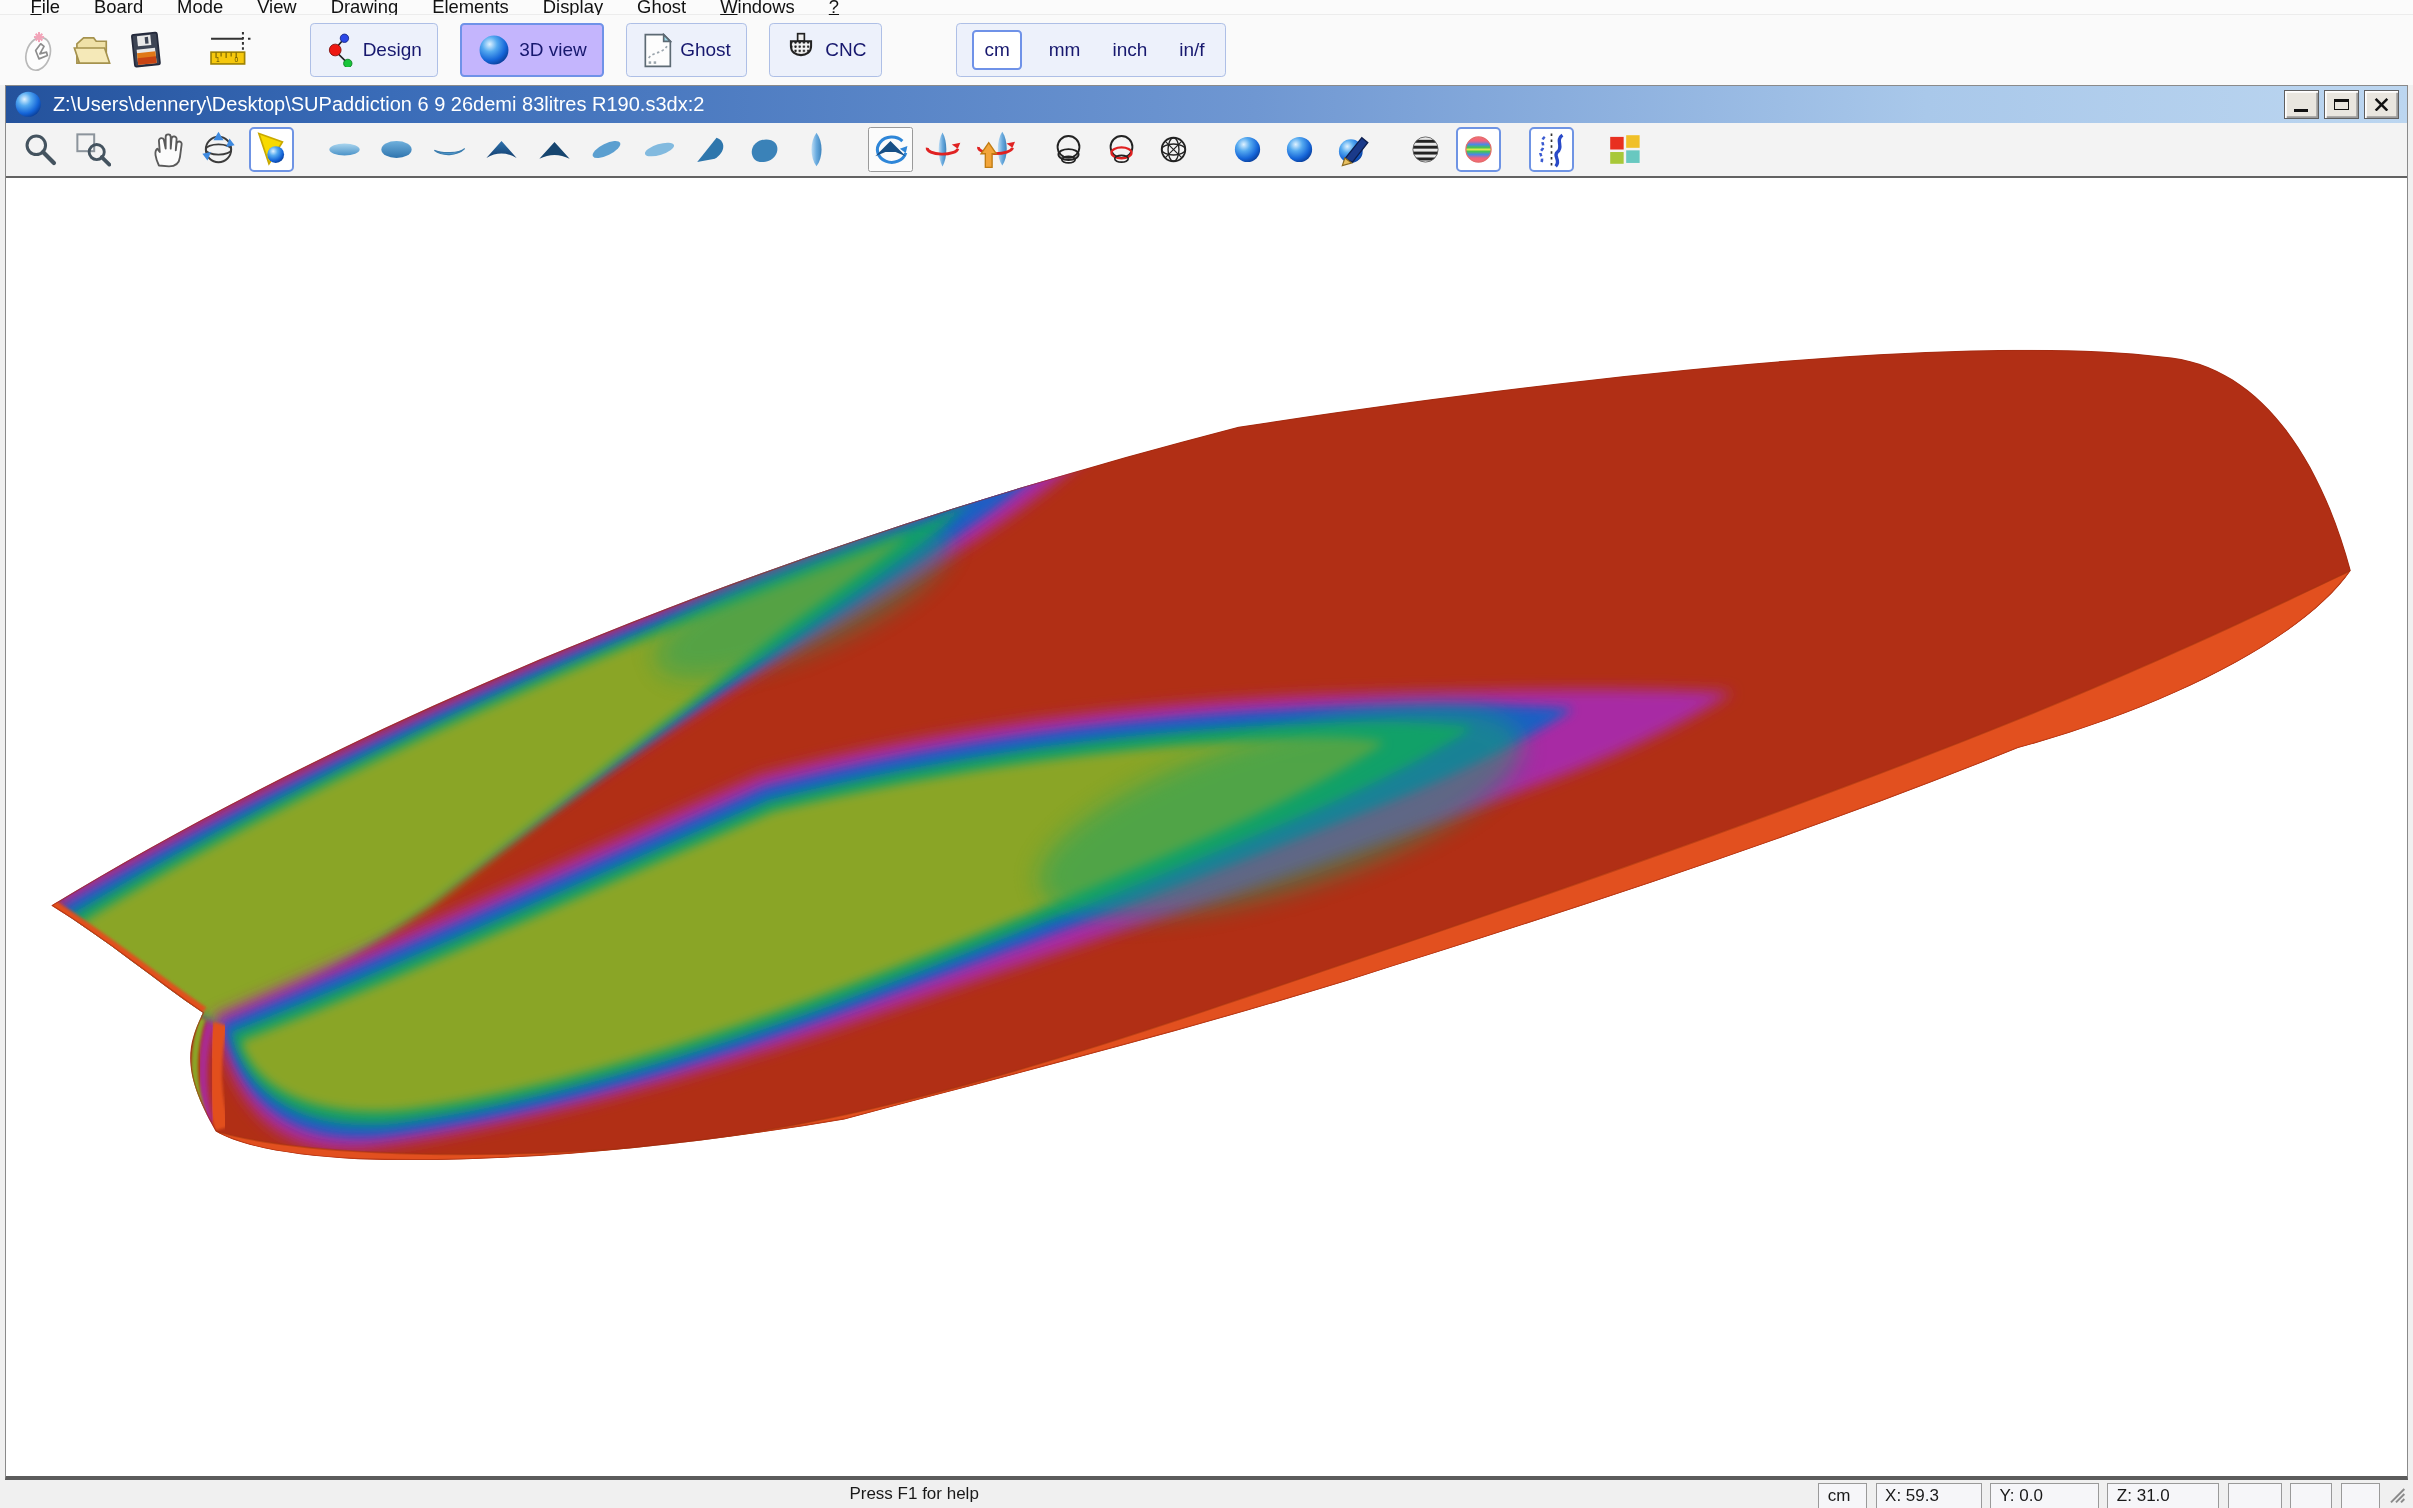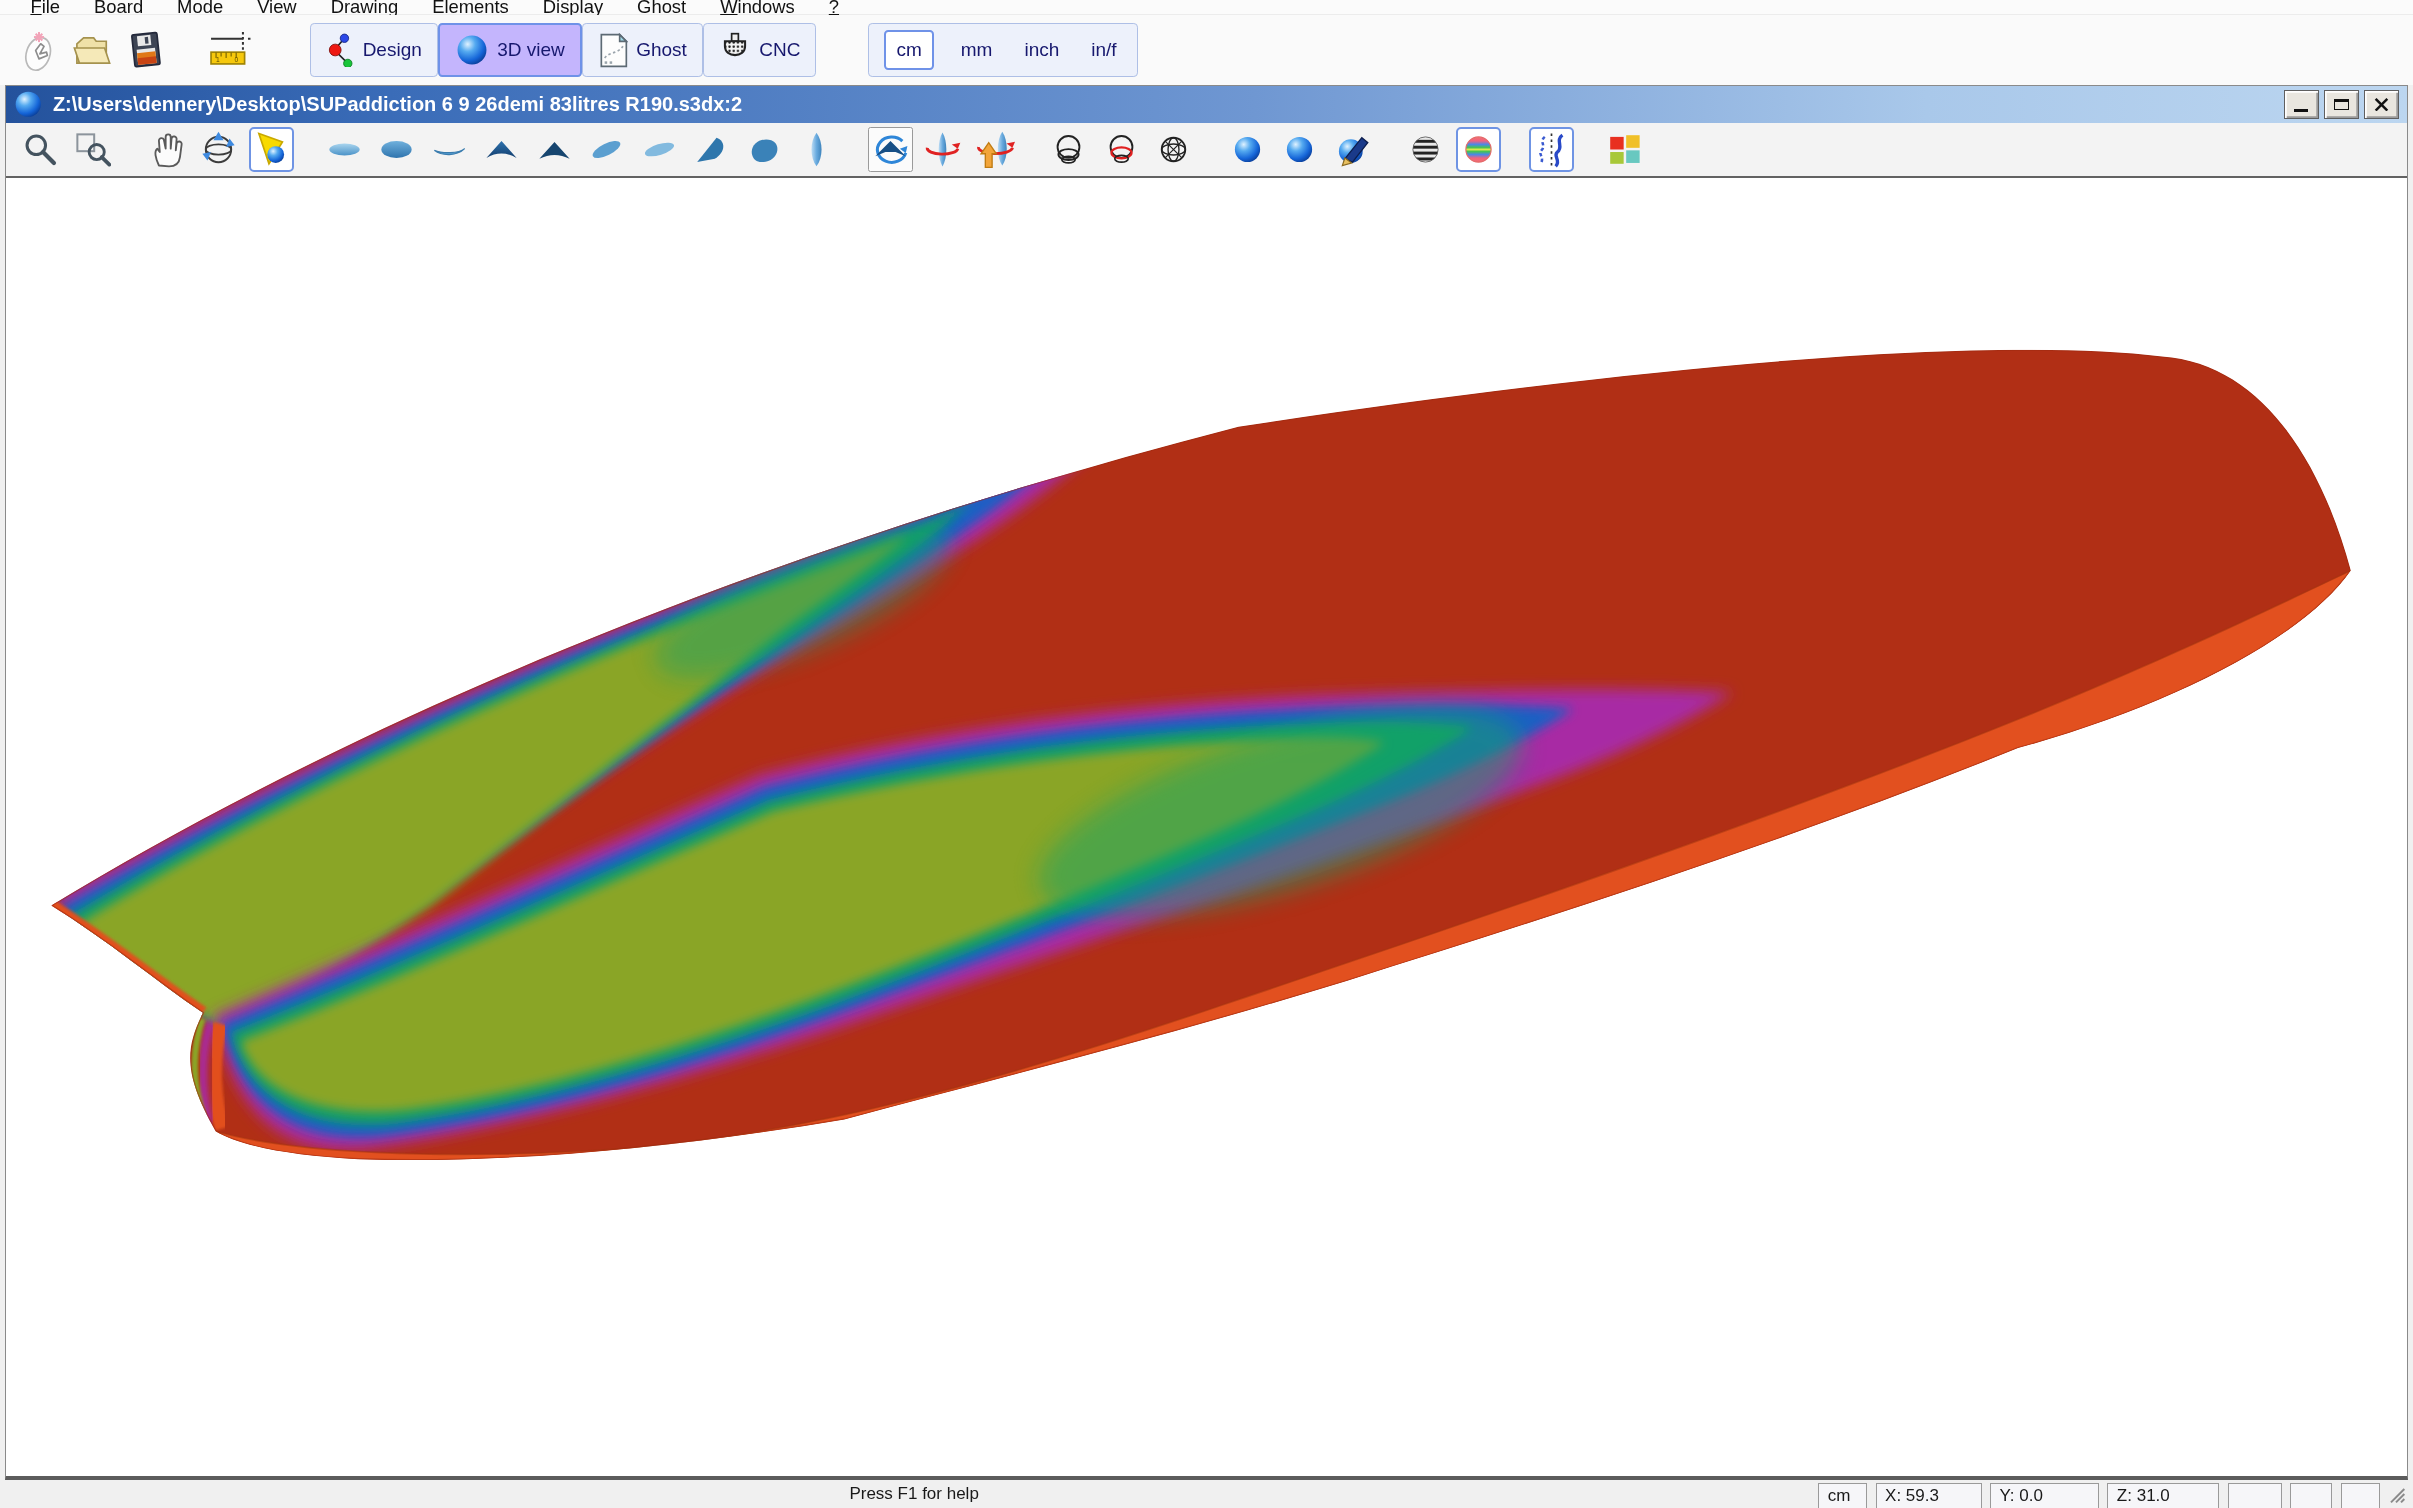--- a/index.html
+++ b/index.html
@@ -7,30 +7,30 @@
   body { font-family:"Liberation Sans", sans-serif; background:#f0f0f0; display:flex; flex-direction:column; }
 
   
   .menubar { height:15px; background:#fbfbfb; display:flex; align-items:center; padding-left:13.4px; font-size:18.4px; color:#111; border-bottom:0.8px solid #ececec; flex:0 0 auto;}
   .menu-item { padding:1.7px 17px; cursor:default; white-space:nowrap; }
   .menu-key { text-decoration:underline; }
 
   
   .toolbar1 { height:70px; background:#fafafa; display:flex; align-items:center; padding-left:15px; flex:0 0 auto; }
   .tb-icon { width:47px; height:50px; display:flex; align-items:center; justify-content:center; margin-right:6.7px; border-radius:3.4px; }
-  .mode-btn { height:54px; display:flex; align-items:center; gap:8.4px; padding:0 15px; background:#edf1fb; border:1.7px solid #aebfe6; border-radius:4.2px; font-size:19px; color:#17186e; cursor:default; }
+  .mode-btn { height:54px; display:flex; align-items:center; gap:8.4px; padding:0 15px; background:#edf1fb; border:1.7px solid #aebfe6; border-radius:4.2px; margin-right:22px; font-size:19px; color:#17186e; cursor:default; }
   .mode-btn.active { background:#c4b5fd; border:2.5px solid #6f92e8; }
   .units-panel { height:54px; display:flex; align-items:center; gap:22px; padding:0 15px; background:#edf1fb; border:1.7px solid #aebfe6; border-radius:4.2px; margin-left:52px; font-size:19px; color:#17186e; }
   .unit { padding:5px 5px; cursor:default; }
   .unit.selected { background:#fff; border:2.5px solid #6f92e8; border-radius:4.2px; padding:6.7px 10px; }
 
   
   .docwin { flex:1 1 auto; margin:0 5px; border:1.7px solid #8a8a8a; border-bottom:4.2px solid #5c5c5c; display:flex; flex-direction:column; background:#fff; min-height:0; }
   .titlebar { height:37px; flex:0 0 auto; background:linear-gradient(90deg,#24529c 0%,#3a6cb8 16%,#6f97d2 52%,#a9c8ea 80%,#bcd6f0 100%); display:flex; align-items:center; padding:0 8.4px; }
-  .title-text { color:#fff; font-weight:bold; font-size:20px; margin-left:10px; flex:1; white-space:nowrap; overflow:hidden; }
+  .title-text { color:#fff; font-weight:normal; font-size:20px; margin-left:10px; flex:1; white-space:nowrap; overflow:hidden; }
   .wbtns { display:flex; gap:5px; }
   .wbtn { width:35px; height:28.5px; background:#e9e6df; border:0.8px solid #5f5f5f; box-shadow:inset 1.7px 1.7px 0 #ffffff, inset -1.7px -1.7px 0 #9b9b9b; display:flex; align-items:center; justify-content:center; }
   .g-min { width:13.4px; height:3.4px; background:#111; margin-top:11.7px; }
   .g-max { width:15px; height:11.7px; border:1.7px solid #111; border-top-width:3.4px; }
 
   
   .toolbar2 { height:55px; flex:0 0 auto; background:#f3f3f3; display:flex; align-items:center; padding-left:11.7px; gap:7.5px; border-bottom:2.5px solid #626262; }
   .t2 { width:45px; height:45px; display:flex; align-items:center; justify-content:center; border-radius:5px; border:2.5px solid transparent; }
   .t2.sel { border:2.5px solid #6f94e4; background:#ffffff; }
   .t2.boxed { border:1.7px solid #9a9a9a; background:#fbfbfb; border-radius:2.5px; }

